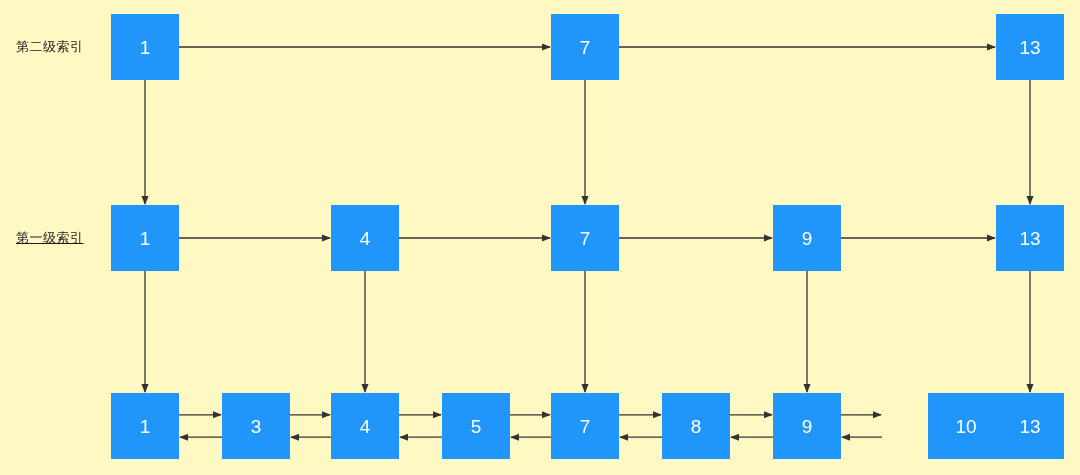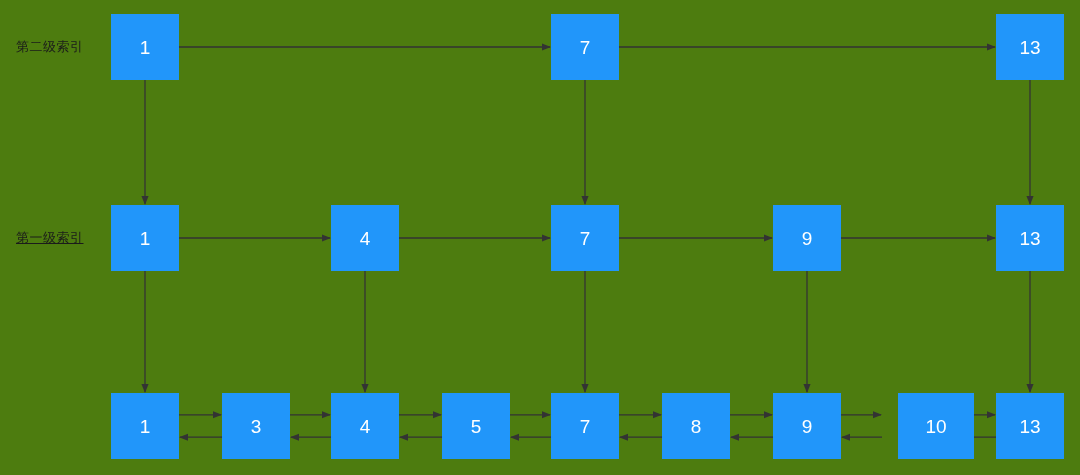--- a/index.html
+++ b/index.html
@@ -4,21 +4,21 @@
 <style>
   html, body {
     margin: 0;
     padding: 0;
     background: #ffffff;
   }
   #canvas {
     position: relative;
     width: 1080px;
     height: 475px;
-    background: #4d7c0f;
+    background: #fef9c3;
     font-family: "Liberation Sans", "DejaVu Sans", sans-serif;
     overflow: hidden;
   }
   #svg-layer {
     position: absolute;
     left: 0;
     top: 0;
     width: 1080px;
     height: 475px;
   }
@@ -101,17 +101,17 @@
       <div class="node" style="left: 551px; top: 205px; width: 68px; height: 66px; background: rgb(33, 150, 250); color: rgb(255, 255, 255);">7</div>
       <div class="node" style="left: 773px; top: 205px; width: 68px; height: 66px; background: rgb(33, 150, 250); color: rgb(255, 255, 255);">9</div>
       <div class="node" style="left: 996px; top: 205px; width: 68px; height: 66px; background: rgb(33, 150, 250); color: rgb(255, 255, 255);">13</div>
       <div class="node" style="left: 111px; top: 393px; width: 68px; height: 66px; background: rgb(33, 150, 250); color: rgb(255, 255, 255);">1</div>
       <div class="node" style="left: 222px; top: 393px; width: 68px; height: 66px; background: rgb(33, 150, 250); color: rgb(255, 255, 255);">3</div>
       <div class="node" style="left: 331px; top: 393px; width: 68px; height: 66px; background: rgb(33, 150, 250); color: rgb(255, 255, 255);">4</div>
       <div class="node" style="left: 442px; top: 393px; width: 68px; height: 66px; background: rgb(33, 150, 250); color: rgb(255, 255, 255);">5</div>
       <div class="node" style="left: 551px; top: 393px; width: 68px; height: 66px; background: rgb(33, 150, 250); color: rgb(255, 255, 255);">7</div>
       <div class="node" style="left: 662px; top: 393px; width: 68px; height: 66px; background: rgb(33, 150, 250); color: rgb(255, 255, 255);">8</div>
       <div class="node" style="left: 773px; top: 393px; width: 68px; height: 66px; background: rgb(33, 150, 250); color: rgb(255, 255, 255);">9</div>
-      <div class="node" style="left: 898px; top: 393px; width: 76px; height: 66px; background: rgb(33, 150, 250); color: rgb(255, 255, 255);">10</div>
+      <div class="node" style="left: 928px; top: 393px; width: 76px; height: 66px; background: rgb(33, 150, 250); color: rgb(255, 255, 255);">10</div>
       <div class="node" style="left: 996px; top: 393px; width: 68px; height: 66px; background: rgb(33, 150, 250); color: rgb(255, 255, 255);">13</div>
     </div>
 
 </div>
 
 </body></html>

